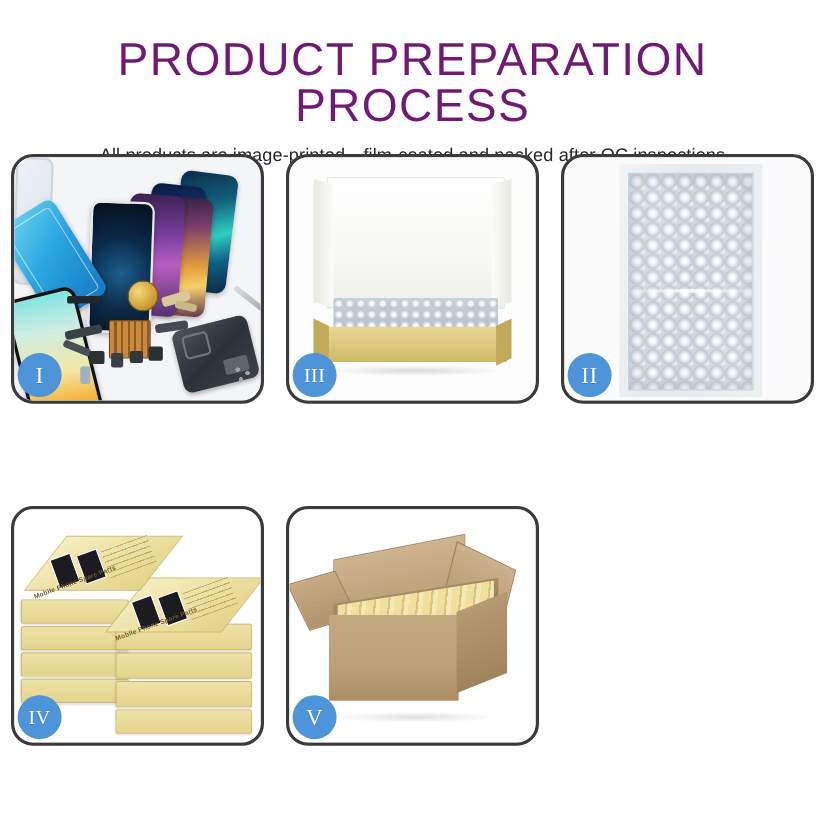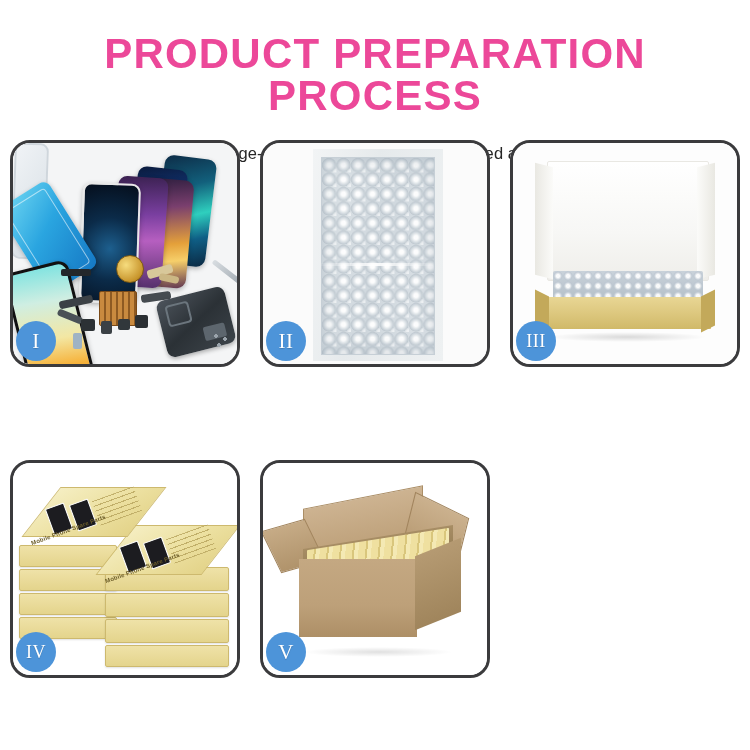--- a/index.html
+++ b/index.html
@@ -8,25 +8,25 @@
     background:#ffffff;
     font-family:"Liberation Sans", sans-serif;
     overflow:hidden;
     position:relative;
   }
   #page{position:relative;width:750px;height:750px;}
 
   
   .header{position:absolute;left:0;top:0;width:750px;text-align:center;}
   .title{
-    margin:0;padding:12px;
+    margin:0;padding:0;
     font-size:42px;
-    font-weight:700;
+    font-weight:400;
     letter-spacing:1.2px;
-    color:#ec4899;
+    color:#701a75;
     line-height:1;
     padding-top:33px;
     font-family:"Liberation Sans", sans-serif;
   }
   .subtitle{
     margin:0;padding:0;
     font-size:16.5px;
     font-weight:400;
     color:#262626;
     line-height:1;
@@ -422,40 +422,40 @@
         <div class="sq4"></div>
         <div class="sq5"></div>
         <div class="housing"></div>
         <div class="tool"></div>
         <div class="screws"></div>
       </div>
       <div class="badge">I</div>
     </div>
 
     <div class="panel">
-      <div class="stage p2">
-        <div class="wrap-sheet"></div>
-        <div class="bubbles"></div>
-        <div class="wrap-seam"></div>
-      </div>
-      <div class="badge">II</div>
-    </div>
-
-    <div class="panel">
       <div class="stage p3">
         <div class="b3-lid"></div>
         <div class="b3-lid-l"></div>
         <div class="b3-lid-r"></div>
         <div class="b3-bubbles"></div>
         <div class="b3-front"></div>
         <div class="b3-left-f"></div>
         <div class="b3-right-f"></div>
         <div class="b3-shadow"></div>
       </div>
       <div class="badge sm">III</div>
+    </div>
+
+    <div class="panel">
+      <div class="stage p2">
+        <div class="wrap-sheet"></div>
+        <div class="bubbles"></div>
+        <div class="wrap-seam"></div>
+      </div>
+      <div class="badge">II</div>
     </div>
 
     <div class="panel">
       <div class="stage p4">
         <div class="stack">
 
           <div class="sbox" style="left:0px;top:64px;width:96px;height:20px;"></div>
           <div class="sbox" style="left:0px;top:88px;width:96px;height:20px;"></div>
           <div class="sbox" style="left:0px;top:112px;width:96px;height:20px;"></div>
           <div class="sbox" style="left:0px;top:136px;width:96px;height:20px;"></div>

